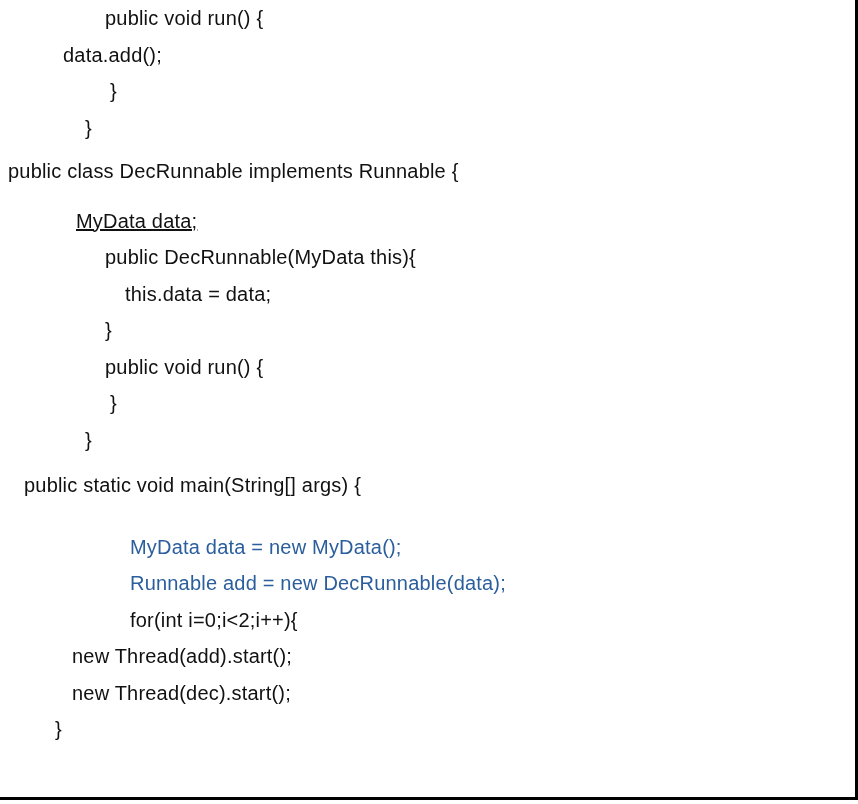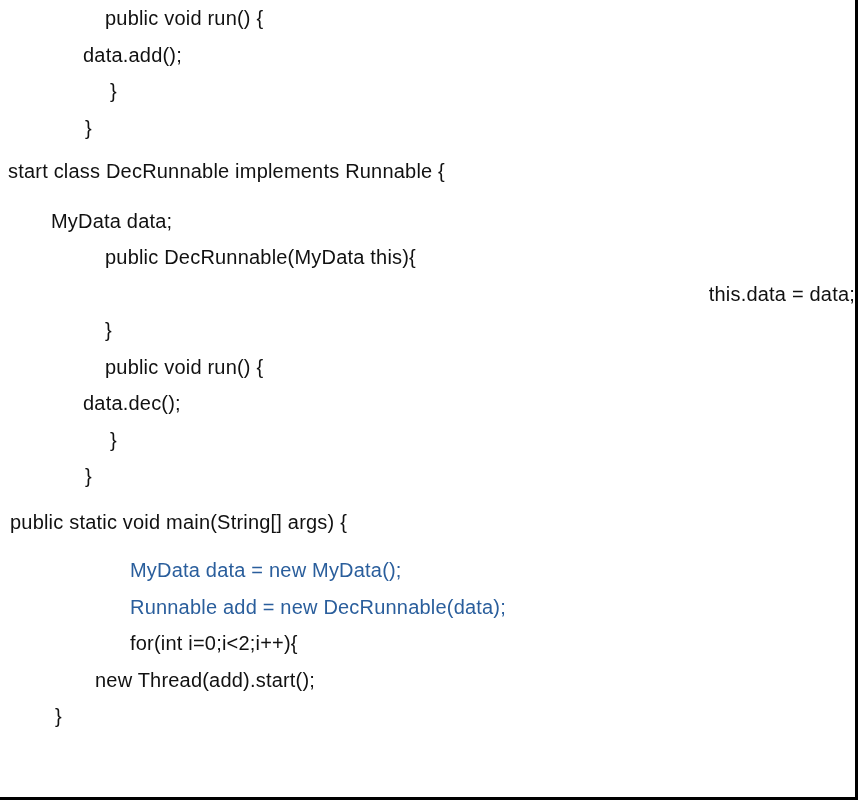--- a/index.html
+++ b/index.html
@@ -45,58 +45,58 @@
     line-height: 36.5px;
     white-space: pre;
     color: #111111;
     letter-spacing: 0.2px;
   }
   .line.blue {
     color: var(--accent, #2a5e9c);
   }
   
   .i8   { padding-left: 8px; }
-  .i10  { padding-left: 10px; }
+  .i10  { padding-left: 10px; margin-left: 14px; }
   .i55  { padding-left: 55px; }
   .i85  { padding-left: 85px; }
-  .i103 { padding-left: 51px; }
+  .i103 { padding-left: 76px; text-decoration: underline; }
   .i105 { padding-left: 105px; }
   .i110 { padding-left: 110px; }
-  .i125 { padding-left: 125px; text-align: right; }
+  .i125 { padding-left: 125px; }
   .i130 { padding-left: 130px; }
-  .i152 { padding-left: 95px; }
-  .i157 { padding-left: 83px; }
+  .i152 { padding-left: 72px; }
+  .i157 { padding-left: 63px; }
   
   .gap7  { margin-top: 7px; }
   .gap13 { margin-top: 13px; }
   .gap9  { margin-top: 9px; }
-  .gap12 { margin-top: 12px; }
+  .gap12 { margin-top: 25px; }
 </style>
 </head>
 <body>
 
 <div class="page">
 
   <div class="code-block">
     <div class="line i105">public void run() {</div>
     <div class="line i157">data.add();</div>
     <div class="line i110">}</div>
     <div class="line i85">}</div>
-    <div class="line i8 gap7">start class DecRunnable implements Runnable {</div>
+    <div class="line i8 gap7">public class DecRunnable implements Runnable {</div>
     <div class="line i103 gap13">MyData data;</div>
     <div class="line i105">public DecRunnable(MyData this){</div>
     <div class="line i125">this.data = data;</div>
     <div class="line i105">}</div>
     <div class="line i105">public void run() {</div>
-    <div class="line i157">data.dec();</div>
     <div class="line i110">}</div>
     <div class="line i85">}</div>
     <div class="line i10 gap9">public static void main(String[] args) {</div>
     <div class="line i130 gap12 blue">MyData data = new MyData();</div>
     <div class="line i130 blue">Runnable add = new DecRunnable(data);</div>
     <div class="line i130">for(int i=0;i&lt;2;i++){</div>
     <div class="line i152">new Thread(add).start();</div>
+    <div class="line i152">new Thread(dec).start();</div>
     <div class="line i55">}</div>
   </div>
 
   <div class="border-right"></div>
   <div class="border-bottom"></div>
 </div>
 
 </body></html>

